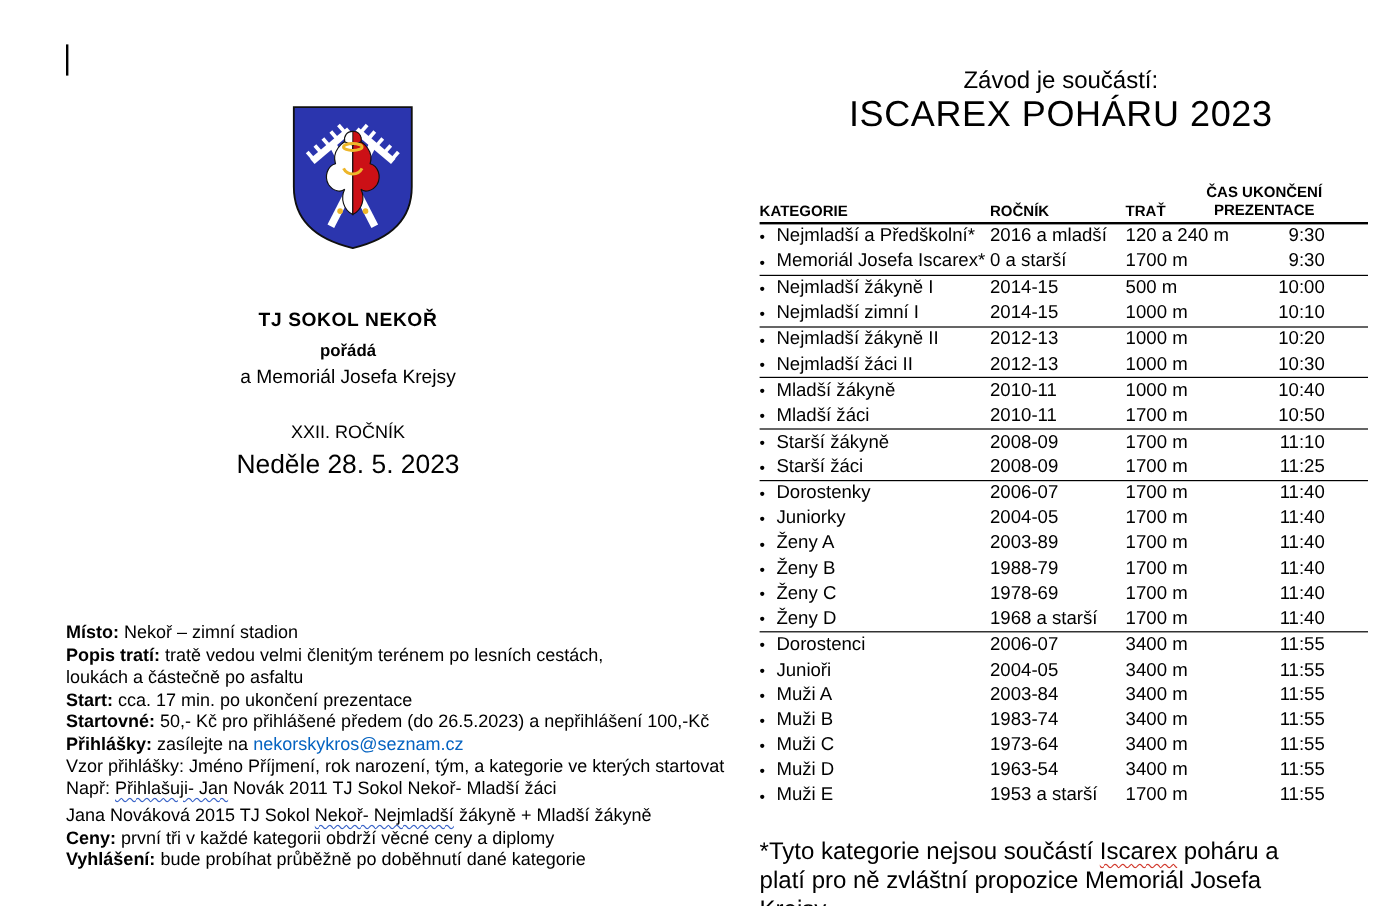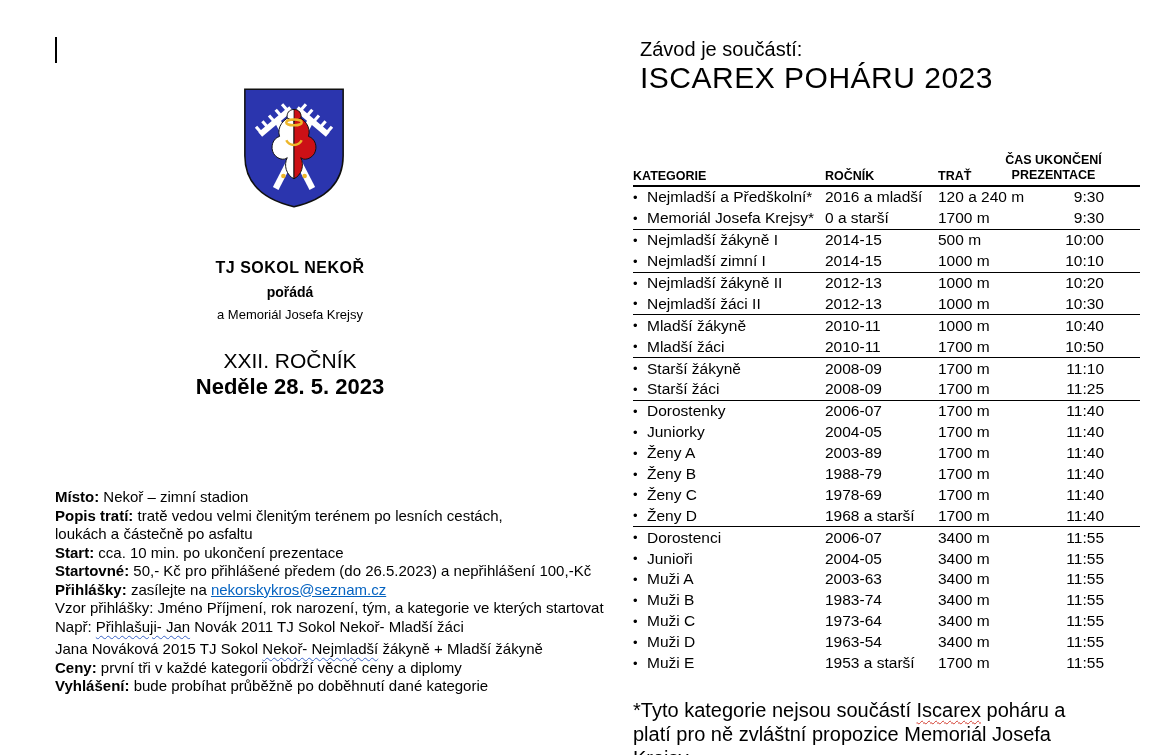--- a/index.html
+++ b/index.html
@@ -11,37 +11,37 @@
 
   
   #crest{position:absolute;left:241px;top:84px;width:106px;height:128px;}
 
   
   #title-block{position:absolute;left:80px;top:254px;width:420px;text-align:center;}
   .org{font-size:16px;font-weight:bold;letter-spacing:.5px;line-height:28px;}
   .organizes{font-size:14px;font-weight:bold;line-height:20px;}
   .event-title{font-family:"DejaVu Serif","Liberation Serif",serif;font-weight:bold;
                font-size:36px;line-height:40px;letter-spacing:1px;white-space:nowrap;}
-  .event-subtitle{font-size:13px;line-height:26px;}
-  .edition{font-size:21px;line-height:24px;margin-top:21px;}
-  .event-date{font-size:22px;font-weight:bold;line-height:27px;}
-
-  
-  #info-block{position:absolute;left:55px;top:488px;width:580px;font-size:15px;}
+  .event-subtitle{font-size:16px;line-height:26px;}
+  .edition{font-size:15px;line-height:24px;margin-top:21px;}
+  .event-date{font-size:22px;font-weight:normal;line-height:27px;}
+
+  
+  #info-block{position:absolute;left:55px;top:519px;width:580px;font-size:15px;}
   .info-line{height:18.5px;line-height:18.5px;white-space:nowrap;}
   .info-line.gap{margin-top:4px;}
   .b{font-weight:bold;}
-  .link{color:#0563C1;text-decoration:underline;cursor:pointer;}
+  .link{color:#0563C1;cursor:pointer;}
   .wavy-blue{text-decoration-line:underline;text-decoration-style:wavy;
              text-decoration-color:#3a64c8;text-decoration-thickness:1px;text-underline-offset:3px;}
   .wavy-red{text-decoration-line:underline;text-decoration-style:wavy;
             text-decoration-color:#d23b2e;text-decoration-thickness:1px;text-underline-offset:3px;}
 
   
-  #right-header{position:absolute;left:640px;top:37px;width:488px;}
+  #right-header{position:absolute;left:640px;top:55px;width:488px;text-align:center;}
   .part-of{font-size:20px;line-height:25px;}
   .cup-title{font-size:30px;line-height:31px;letter-spacing:.5px;}
 
   #race-table{position:absolute;left:633px;top:148px;width:507px;}
   .thead{display:grid;grid-template-columns:192px 113px 57px 145px;align-items:end;
          border-bottom:2px solid #000;padding-bottom:2px;height:35px;
          font-size:12.5px;font-weight:bold;}
   .th-time{text-align:center;padding-right:28px;line-height:15px;}
   .tgroup{border-bottom:1.6px solid #000;}
   .tgroup:last-child{border-bottom:none;}
@@ -101,21 +101,21 @@
     <div class="organizes">pořádá</div>
     <div class="event-subtitle">a Memoriál Josefa Krejsy</div>
     <div class="edition">XXII. ROČNÍK</div>
     <div class="event-date">Neděle 28. 5. 2023</div>
   </div>
 
   <div id="info-block">
       <div class="info-line"><span class="b">Místo:</span><span> Nekoř – zimní stadion</span></div>
       <div class="info-line"><span class="b">Popis tratí:</span><span> tratě vedou velmi členitým terénem po lesních cestách,</span></div>
       <div class="info-line"><span>loukách a částečně po asfaltu</span></div>
-      <div class="info-line"><span class="b">Start:</span><span> cca. 10 min. po ukončení prezentace</span></div>
+      <div class="info-line"><span class="b">Start:</span><span> cca. 17 min. po ukončení prezentace</span></div>
       <div class="info-line"><span class="b">Startovné:</span><span> 50,- Kč pro přihlášené předem (do 26.5.2023) a nepřihlášení 100,-Kč</span></div>
       <div class="info-line"><span class="b">Přihlášky:</span><span> zasílejte na </span><span class="link">nekorskykros@seznam.cz</span></div>
       <div class="info-line"><span>Vzor přihlášky: Jméno Příjmení, rok narození, tým, a kategorie ve kterých startovat</span></div>
       <div class="info-line"><span>Např: </span><span class="wavy-blue">Přihlašuji- Jan</span><span> Novák 2011 TJ Sokol Nekoř- Mladší žáci</span></div>
       <div class="info-line gap"><span>Jana Nováková 2015 TJ Sokol </span><span class="wavy-blue">Nekoř- Nejmladší</span><span> žákyně + Mladší žákyně</span></div>
       <div class="info-line"><span class="b">Ceny:</span><span> první tři v každé kategorii obdrží věcné ceny a diplomy</span></div>
       <div class="info-line"><span class="b">Vyhlášení:</span><span> bude probíhat průběžně po doběhnutí dané kategorie</span></div>
     </div>
 
   <div id="right-header">
@@ -140,21 +140,21 @@
               <span class="bullet">•</span>
               <span>Nejmladší a Předškolní*</span>
             </div>
             <div>2016 a mladší</div>
             <div>120 a 240 m</div>
             <div class="time-cell">9:30</div>
           </div>
           <div class="trow">
             <div class="cat-cell">
               <span class="bullet">•</span>
-              <span>Memoriál Josefa Krejsy*</span>
+              <span>Memoriál Josefa Iscarex*</span>
             </div>
             <div>0 a starší</div>
             <div>1700 m</div>
             <div class="time-cell">9:30</div>
           </div>
         </div>
         <div class="tgroup">
           <div class="trow">
             <div class="cat-cell">
               <span class="bullet">•</span>
@@ -307,21 +307,21 @@
             </div>
             <div>2004-05</div>
             <div>3400 m</div>
             <div class="time-cell">11:55</div>
           </div>
           <div class="trow">
             <div class="cat-cell">
               <span class="bullet">•</span>
               <span>Muži A</span>
             </div>
-            <div>2003-63</div>
+            <div>2003-84</div>
             <div>3400 m</div>
             <div class="time-cell">11:55</div>
           </div>
           <div class="trow">
             <div class="cat-cell">
               <span class="bullet">•</span>
               <span>Muži B</span>
             </div>
             <div>1983-74</div>
             <div>3400 m</div>

